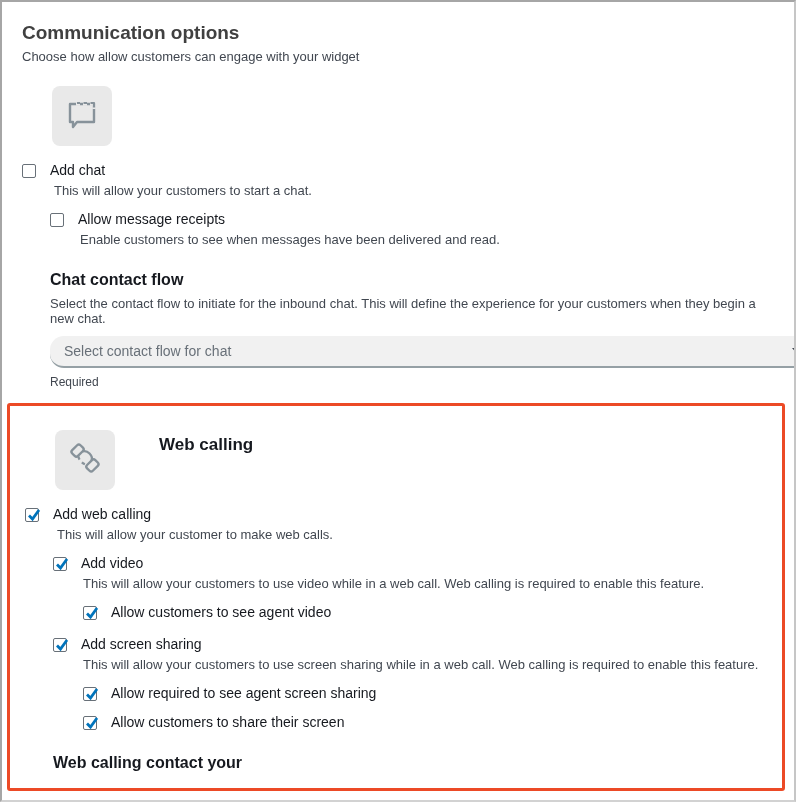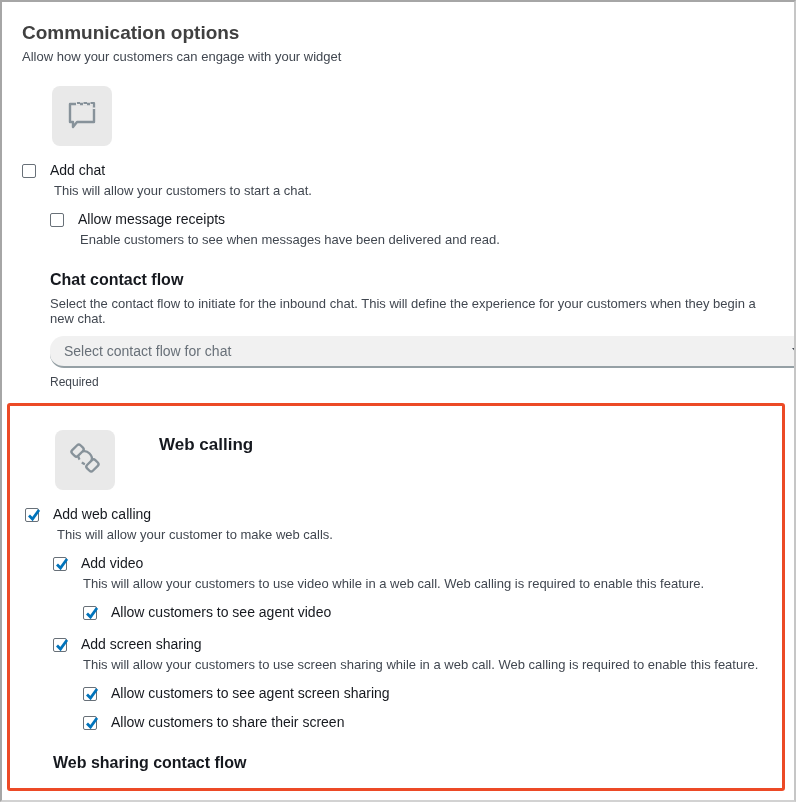--- a/index.html
+++ b/index.html
@@ -68,21 +68,21 @@
   .sub-block { margin-left:32px; }
   .sub-block2 { margin-left:62px; }
   .sub-block .cb-desc-wrap { margin-left:30px; }
 </style>
 </head>
 <body>
 
 <div class="page">
 
   <div class="page-title">Communication options</div>
-  <div class="page-subtitle">Allow how your customers can engage with your widget</div>
+  <div class="page-subtitle">Choose how allow customers can engage with your widget</div>
 
   <div class="section-head">
     <div class="icon-tile">
       <span>
         <svg width="40" height="40" viewBox="0 0 40 40" fill="none" stroke="#87929a" stroke-width="2.4" stroke-linejoin="round">
           <path d="M8 10 h24 v18 h-17 l-4 5 v-5 h-3 z" fill="none"></path>
           <path d="M14 10 h4 M21 10 h4 M28 10 h4 v5" stroke="#e9e9e9" stroke-width="3.4"></path>
           <path d="M15 9 h3 M21.5 9 h3.5" stroke="#87929a" stroke-width="2.2"></path>
           <path d="M28.5 9 h3.5 v4.5" stroke="#87929a" stroke-width="2.2" fill="none"></path>
         </svg>
@@ -196,31 +196,31 @@
         </div>
     </div>
 
     <div class="sub-block2 row-gap-md">
       <div class="cb-row">
         <div class="checkbox checked">
           <svg width="16" height="16" viewBox="0 0 16 16">
               <path d="M3 8.5 L6.5 12 L13 3" stroke="#0073bb" stroke-width="2.8" fill="none"></path>
             </svg>
         </div>
-        <div class="cb-label">Allow customers to see agent screen sharing</div>
+        <div class="cb-label">Allow required to see agent screen sharing</div>
       </div>
     </div>
 
     <div class="sub-block2 row-gap-md">
       <div class="cb-row">
         <div class="checkbox checked">
           <svg width="16" height="16" viewBox="0 0 16 16">
               <path d="M3 8.5 L6.5 12 L13 3" stroke="#0073bb" stroke-width="2.8" fill="none"></path>
             </svg>
         </div>
         <div class="cb-label">Allow customers to share their screen</div>
       </div>
     </div>
 
-    <div class="flow-heading">Web sharing contact flow</div>
+    <div class="flow-heading">Web calling contact your</div>
 
   </div>
 </div>
 
 </body></html>

